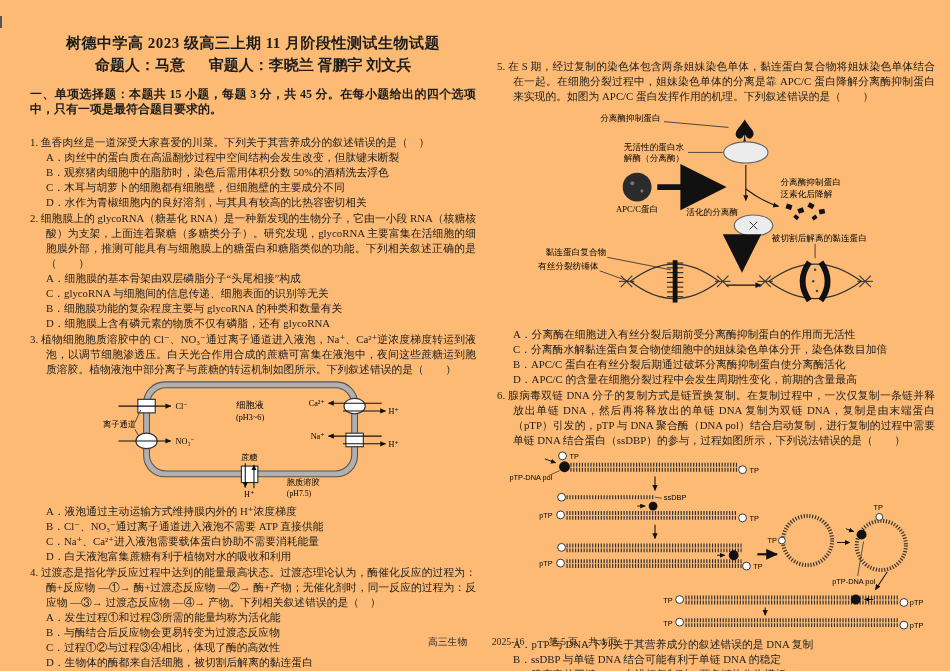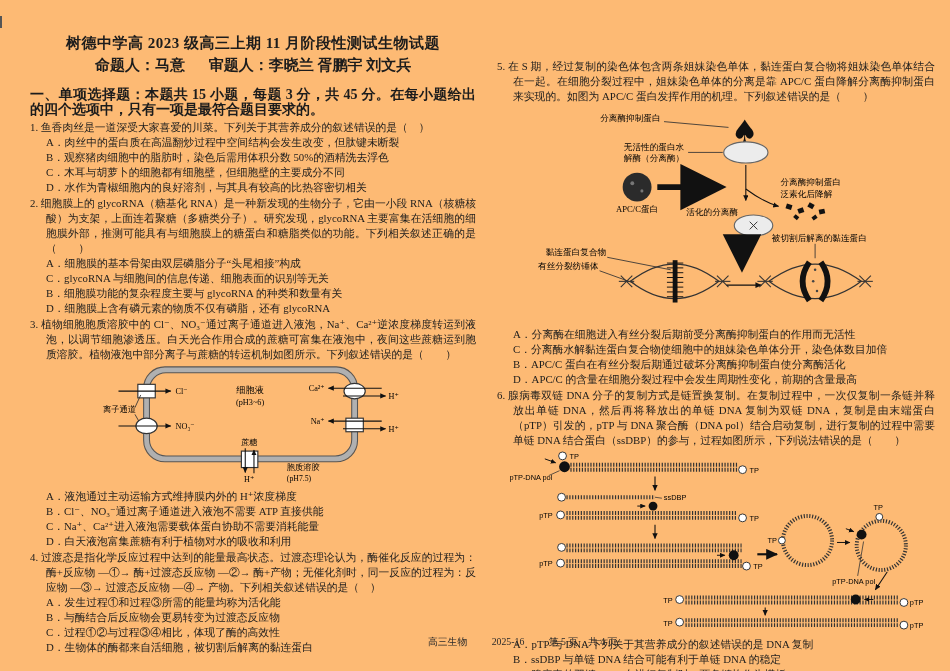--- a/index.html
+++ b/index.html
@@ -4,21 +4,21 @@
 <style>
   html,body{margin:0;padding:0;background:#ffffff;}
   .page{position:relative;width:950px;height:671px;background:#fdba74;overflow:hidden;
         font-family:"Liberation Serif","DejaVu Serif",serif;color:#1c1c1c;}
   .col{position:absolute;top:0;}
   .col-left{left:30px;top:26px;width:446px;}
   .col-right{left:497px;top:58px;width:438px;}
   .title{font-size:15px;font-weight:bold;text-align:center;margin:8px 0 3px 0;letter-spacing:.5px;}
   .byline{font-size:15px;font-weight:bold;text-align:center;margin:0 0 12px 0;}
   .byline span{margin:0 10px;}
-  .section-heading{font-size:14px;font-weight:bold;line-height:15px;margin:2px 0 3px 0;text-align:justify;}
+  .section-heading{font-size:12px;font-weight:bold;line-height:15px;margin:2px 0 18px 0;text-align:justify;}
   .question{font-size:10.8px;line-height:15px;margin-top:1px;}
   .q-stem{padding-left:16px;text-indent:-16px;text-align:justify;}
   .q-option{padding-left:16px;text-align:justify;}
   .diagram{text-align:center;margin:2px 0 1px 0;}
   .diagram svg{font-family:"Liberation Serif","DejaVu Serif",serif;}
   .footer{position:absolute;left:428px;bottom:22px;font-size:9.8px;color:#2a2a2a;white-space:nowrap;}
   .footer span{margin-right:22px;}
   .scan-mark{position:absolute;left:0;top:16px;width:2px;height:12px;background:#555;}
 </style>
 </head>

